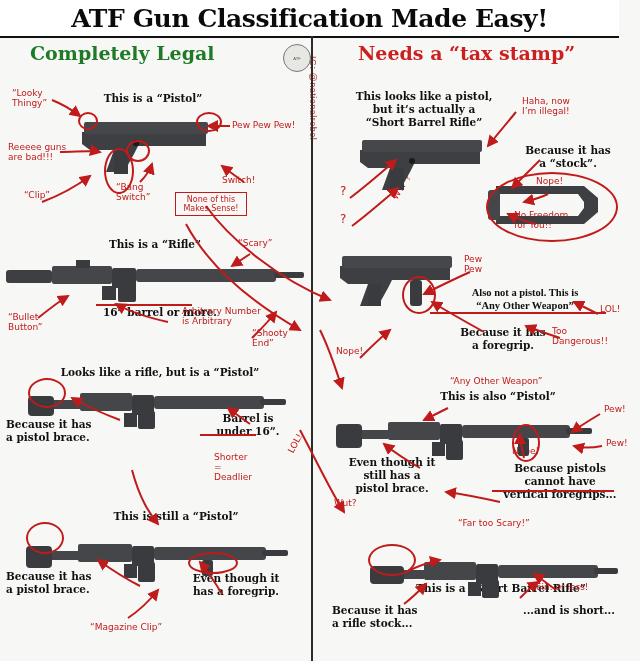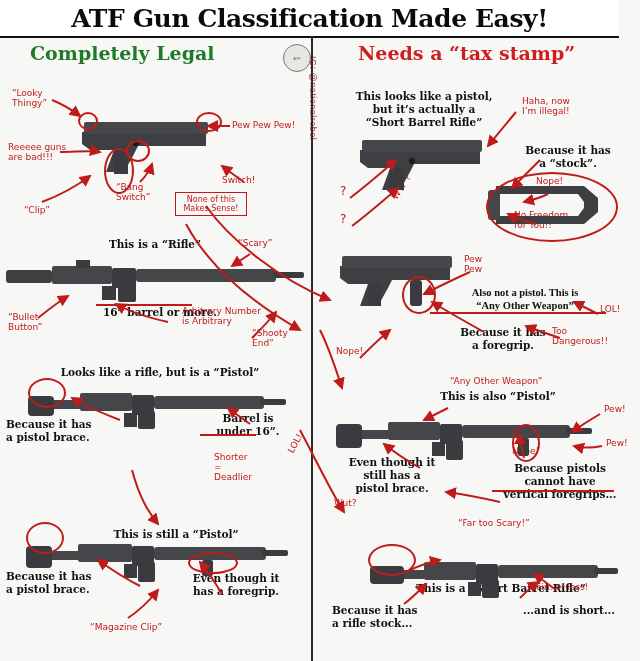--- a/index.html
+++ b/index.html
@@ -117,28 +117,29 @@
   <div class="title-bar">
     <div class="title">ATF Gun Classification Made Easy!</div>
   </div>
 
   <div class="col-head left">Completely Legal</div>
   <div class="col-head right">Needs a “tax stamp”</div>
   <div class="seal">ATF</div>
   <div class="watermark">IG: @nationalrebel</div>
   <div class="divider"></div>
 
+  <div class="lab" style="left:78px;top:92px;width:150px;">This is a “Pistol”</div>
   <div class="ann" style="left:12px;top:88px;">“Looky
 Thingy”</div>
   <div class="ann" style="left:232px;top:120px;">Pew Pew Pew!</div>
   <div class="ann" style="left:8px;top:142px;">Reeeee guns
 are bad!!!</div>
   <div class="ann" style="left:116px;top:182px;">“Bang
 Switch”</div>
-  <div class="ann" style="left:24px;top:205px;">“Clip”</div>
+  <div class="ann" style="left:24px;top:190px;">“Clip”</div>
   <div class="ann" style="left:222px;top:175px;">Switch!</div>
   <div class="box" style="left:175px;top:192px;width:64px;">None of this
 Makes Sense!</div>
 
   <svg class="gun" style="left:78px;top:110px;" width="150" height="70">
     <path d="M4 22 L128 22 L128 36 L60 36 L56 44 L46 62 L28 62 L36 40 L12 40 L4 34 Z" fill="#3e3f42"></path>
     <rect x="6" y="12" width="124" height="12" rx="2" fill="#46474b"></rect>
     <rect x="36" y="40" width="14" height="24" fill="#3a3b3e"></rect>
     <circle cx="58" cy="33" r="3.2" fill="#1b1b1c"></circle>
   </svg>
@@ -185,21 +186,21 @@
     <rect x="52" y="13" width="52" height="18" rx="2" fill="#45464a"></rect>
     <rect x="104" y="15" width="22" height="20" rx="2" fill="#3a3b3e"></rect>
     <rect x="126" y="16" width="110" height="13" rx="3" fill="#45464a"></rect>
     <rect x="232" y="19" width="26" height="6" rx="2" fill="#3a3b3e"></rect>
     <rect x="96" y="33" width="13" height="14" fill="#3a3b3e"></rect>
     <rect x="110" y="31" width="17" height="18" rx="2" fill="#3a3b3e"></rect>
   </svg>
   <div class="oval" style="left:28px;top:378px;width:34px;height:26px;"></div>
   <div class="uline" style="left:200px;top:434px;width:56px;"></div>
 
-  <div class="lab" style="left:96px;top:510px;width:160px;margin-top:18px;">This is still a “Pistol”</div>
+  <div class="lab" style="left:96px;top:510px;width:160px;">This is still a “Pistol”</div>
   <div class="lab l" style="left:6px;top:570px;width:130px;">Because it has
 a pistol brace.</div>
   <div class="lab" style="left:176px;top:572px;width:120px;">Even though it
 has a foregrip.</div>
   <div class="ann" style="left:90px;top:622px;">“Magazine Clip”</div>
 
   <svg class="gun" style="left:26px;top:524px;" width="268" height="62">
     <rect x="0" y="22" width="26" height="22" rx="4" fill="#3a3b3e"></rect>
     <rect x="26" y="27" width="26" height="9" fill="#45464a"></rect>
     <rect x="52" y="20" width="54" height="18" rx="2" fill="#45464a"></rect>

